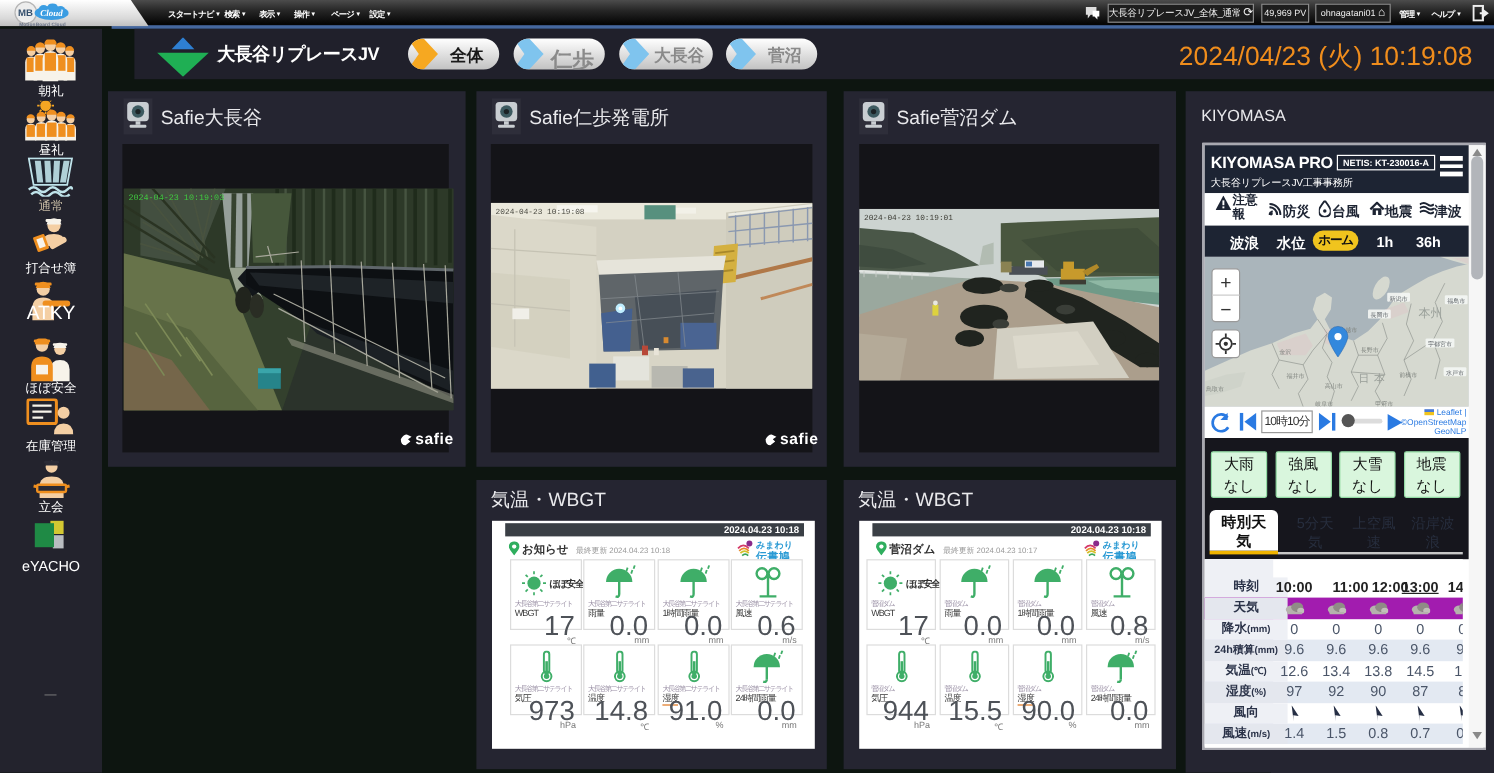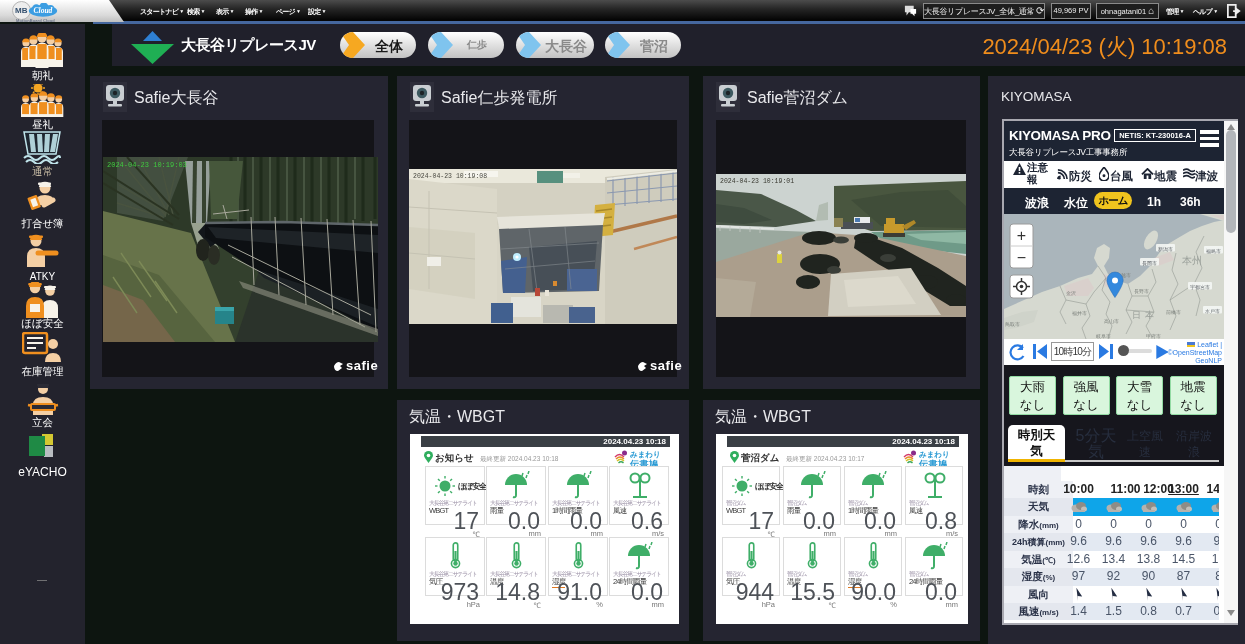--- a/index.html
+++ b/index.html
@@ -218,21 +218,21 @@
 <svg class="a" style="left:28px;top:432px" width="30" height="30" viewBox="0 0 30 30">
  <rect x="14" y="2" width="11" height="11" fill="#d4c832"></rect>
  <rect x="16" y="14" width="9" height="11" fill="#b9bdc1"></rect>
  <rect x="1" y="4" width="16" height="20" fill="#1f8a45"></rect>
  <path d="M17 4l6 0-6 7z" fill="#2aa85a" opacity="0"></path>
 </svg>
 <div class="slabel" style="top:69px">朝礼</div>
 <div class="slabel" style="top:118px">昼礼</div>
 <div class="slabel" style="top:165px;color:#c9bda6">通常</div>
 <div class="slabel" style="top:217px">打合せ簿</div>
-<div class="slabel" style="top:271px;font-size:10px">ATKY</div>
+<div class="slabel" style="top:253px;font-size:16px">ATKY</div>
 <div class="slabel" style="top:317px">ほぼ安全</div>
 <div class="slabel" style="top:365px">在庫管理</div>
 <div class="slabel" style="top:416px">立会</div>
 <div class="slabel" style="top:465px;font-size:12px">eYACHO</div>
 <div class="a" style="left:37px;top:574px;color:#888;font-size:10px">—</div>
 
 <div class="a" style="left:112px;top:24px;width:1133px;height:42px;background:#20202b"></div>
 <svg class="a" style="left:129px;top:31px" width="47" height="33" viewBox="0 0 47 33">
  <path d="M23.5 0L33 10H14z" fill="#2e7fd2"></path>
  <path d="M2 13h43L23.5 33z" fill="#1faf54"></path>
@@ -242,21 +242,21 @@
 <div class="a" style="left:340px;top:32px;width:76px;height:26px;border-radius:13px;background:linear-gradient(180deg,#ffffff,#c2c2c2);overflow:hidden">
  <svg class="a" style="left:0;top:0" width="26" height="26">
       <polygon points="0,0 13,0 25,13 13,26 0,26 9,13" fill="#f6a821"></polygon>
     </svg>
  <div class="a" style="left:26px;top:6px;width:46px;text-align:center;font-size:14px;font-weight:bold;color:#1a1a1a">全体</div>
 </div>
 <div class="a" style="left:428px;top:32px;width:76px;height:26px;border-radius:13px;background:linear-gradient(180deg,#ffffff,#c2c2c2);overflow:hidden">
  <svg class="a" style="left:0;top:0" width="26" height="26">
       <polygon points="0,0 13,0 25,13 13,26 0,26 9,13" fill="#7fc4ee"></polygon>
     </svg>
- <div class="a" style="left:26px;top:6px;width:46px;text-align:center;font-size:10px;font-weight:bold;color:#8a8a8a">仁歩</div>
+ <div class="a" style="left:26px;top:6px;width:46px;text-align:center;font-size:18px;font-weight:bold;color:#8a8a8a">仁歩</div>
 </div>
 <div class="a" style="left:516px;top:32px;width:78px;height:26px;border-radius:13px;background:linear-gradient(180deg,#ffffff,#c2c2c2);overflow:hidden">
  <svg class="a" style="left:0;top:0" width="26" height="26">
       <polygon points="0,0 13,0 25,13 13,26 0,26 9,13" fill="#7fc4ee"></polygon>
     </svg>
  <div class="a" style="left:26px;top:6px;width:48px;text-align:center;font-size:14px;font-weight:bold;color:#8a8a8a">大長谷</div>
 </div>
 <div class="a" style="left:605px;top:32px;width:76px;height:26px;border-radius:13px;background:linear-gradient(180deg,#ffffff,#c2c2c2);overflow:hidden">
  <svg class="a" style="left:0;top:0" width="26" height="26">
       <polygon points="0,0 13,0 25,13 13,26 0,26 9,13" fill="#7fc4ee"></polygon>
@@ -911,34 +911,34 @@
   </svg>
 <div class="a" style="left:1152px;top:341px;width:70px;text-align:right;font-size:7px;color:#2a7ae2;line-height:7.8px"><span style="display:inline-block;width:8px;height:5px;background:linear-gradient(180deg,#4a7ad4 50%,#f0c41e 50%)"></span> Leaflet |<br>©OpenStreetMap<br>GeoNLP</div>
 <div class="a" style="left:1004px;top:365px;width:220px;height:101px;background:#16161d"></div>
 <div class="gbox" style="left:1009.0px;top:376px">大雨<br>なし</div>
 <div class="gbox" style="left:1062.5px;top:376px">強風<br>なし</div>
 <div class="gbox" style="left:1116.0px;top:376px">大雪<br>なし</div>
 <div class="gbox" style="left:1169.5px;top:376px">地震<br>なし</div>
 <div class="a" style="left:1008px;top:425px;width:57px;height:34px;background:#fff;border-radius:5px 5px 0 0;color:#111;font-size:12.5px;font-weight:bold;text-align:center;line-height:16px;padding-top:2px">時別天<br>気</div>
 <div class="a" style="left:1008px;top:459px;width:57px;height:3px;background:#f0b400"></div>
 <div class="a" style="left:1065px;top:460px;width:154px;height:2px;background:#c8c8c8"></div>
-<div class="a" style="left:1072px;top:428px;width:48px;color:#272e3e;font-size:16px;text-align:center;line-height:16px">5分天<br>気</div>
+<div class="a" style="left:1072px;top:428px;width:48px;color:#272e3e;font-size:12px;text-align:center;line-height:16px">5分天<br>気</div>
 <div class="a" style="left:1121px;top:428px;width:48px;color:#272e3e;font-size:12px;text-align:center;line-height:16px">上空風<br>速</div>
 <div class="a" style="left:1170px;top:428px;width:48px;color:#272e3e;font-size:12px;text-align:center;line-height:16px">沿岸波<br>浪</div>
 <div class="a" style="left:1004px;top:466px;width:215px;height:156px;background:#fff"></div>
 <div class="a" style="left:1004px;top:466px;width:57px;height:156px;background:#eef0f5"></div>
 <div class="trow" style="top:480.5px;">
 <div class="thc" style="line-height:17.5px;">時刻</div>
 <div class="tdc" style="left:57px;line-height:17.5px;font-weight:bold;color:#222;">10:00</div>
 <div class="tdc" style="left:104px;line-height:17.5px;font-weight:bold;color:#222;">11:00</div>
 <div class="tdc" style="left:127px;line-height:17.5px;font-weight:bold;color:#222;margin-left:10px;">12:00</div>
 <div class="tdc" style="left:162px;line-height:17.5px;font-weight:bold;color:#222;text-decoration:underline;">13:00</div>
 <div class="tdc" style="left:197px;line-height:17.5px;font-weight:bold;color:#222;">14:0</div>
 </div>
-<div class="trow" style="top:498.0px;background:#0ea5e9">
+<div class="trow" style="top:498.0px;background:#a21caf">
 <div class="thc" style="line-height:17.5px;background:#e4e7ee">天気</div>
 <div class="tdc" style="left:57px;padding-top:3px"><svg width="16" height="11" viewBox="0 0 16 11">
         <ellipse cx="5" cy="7" rx="4.5" ry="3.5" fill="#b5b2ad"></ellipse>
         <ellipse cx="10" cy="5" rx="5" ry="4" fill="#8f8c86"></ellipse>
         <ellipse cx="13" cy="8" rx="3" ry="2.5" fill="#c2bfba"></ellipse>
         <path d="M2 9h12v2H2z" fill="#b5b2ad"></path>
       </svg></div>
 <div class="tdc" style="left:92px;padding-top:3px"><svg width="16" height="11" viewBox="0 0 16 11">
         <ellipse cx="5" cy="7" rx="4.5" ry="3.5" fill="#b5b2ad"></ellipse>
         <ellipse cx="10" cy="5" rx="5" ry="4" fill="#8f8c86"></ellipse>

